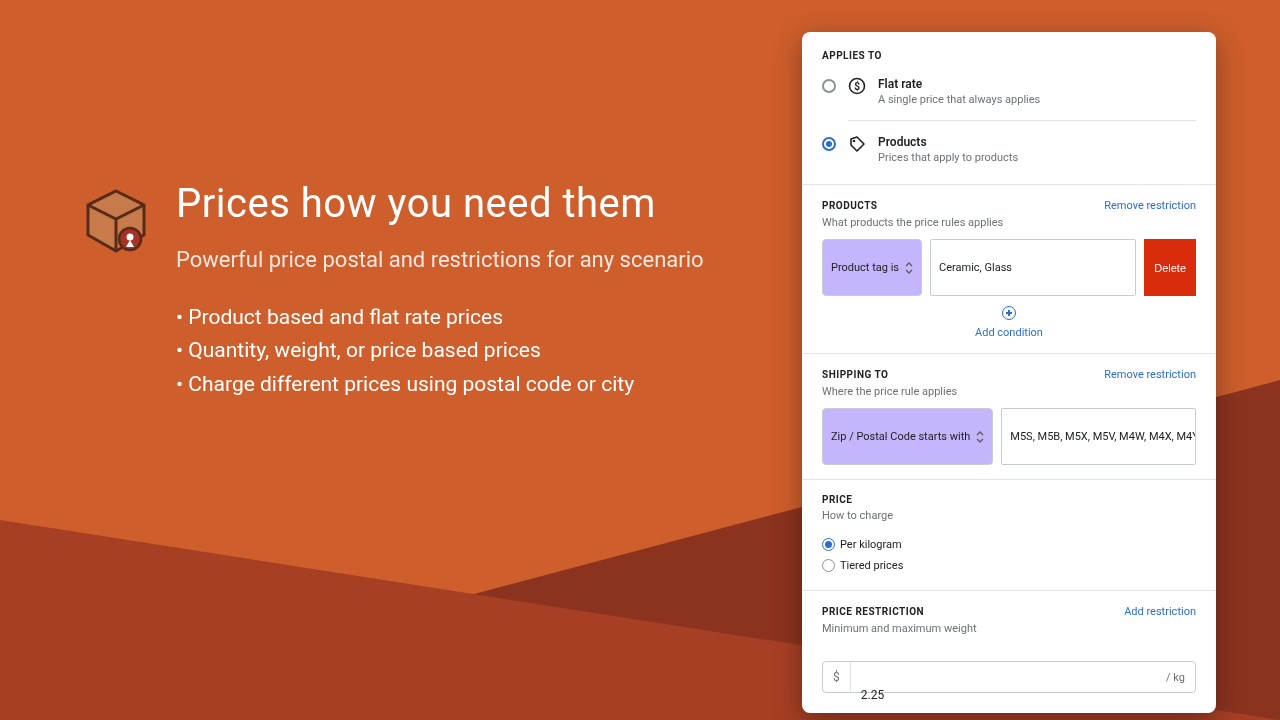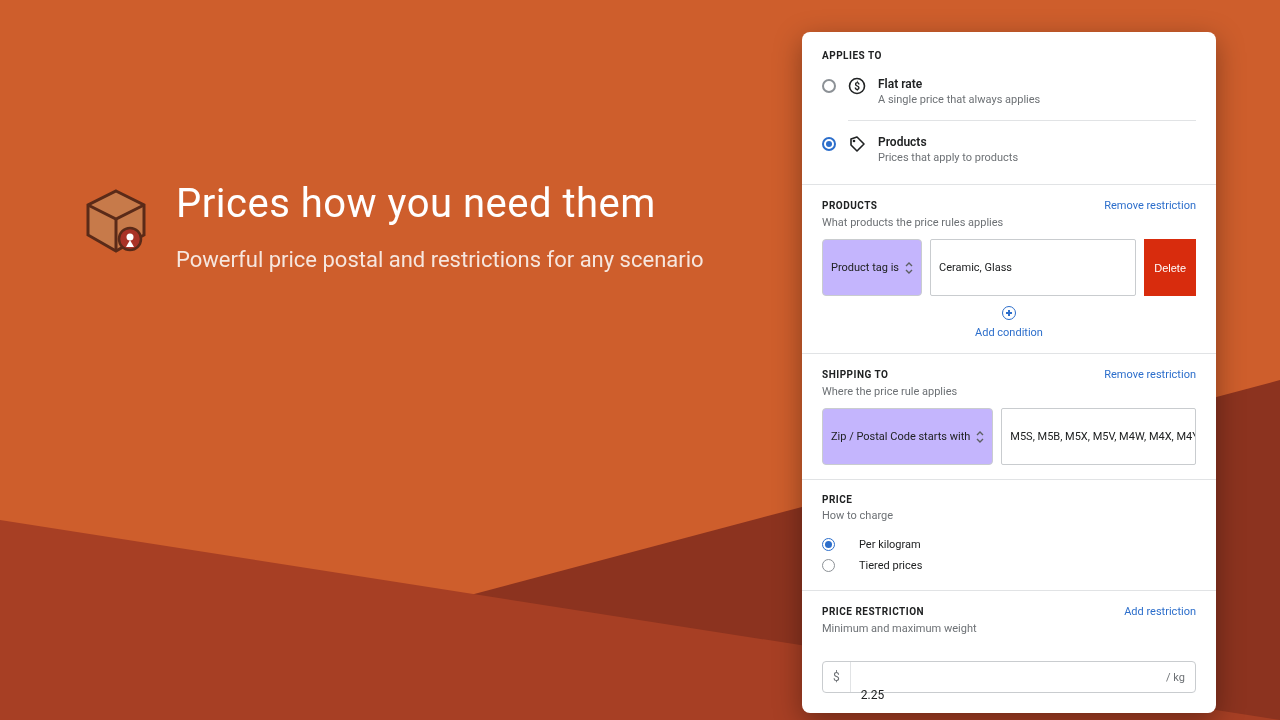--- a/index.html
+++ b/index.html
@@ -36,21 +36,21 @@
   .input { flex: 1; border: 1px solid #c9cccf; border-radius: 2px; padding: 21px 8px; font-size: 11px; min-height: 28px; color: #202223; white-space: nowrap; overflow: hidden; }
   .btn-del { background: #d82c0d; color: #fff; border: none; border-radius: 0; padding: 0 10px; font-size: 11px; font-weight: 500; cursor: pointer; }
   .add-cond { display: flex; align-items: center; gap: 6px; color: #2c6ecb; font-size: 11px; margin-top: 10px; cursor: pointer; flex-direction: column; }
   .plus-circ { width: 14px; height: 14px; border: 1.5px solid #2c6ecb; border-radius: 50%; position: relative; }
   .plus-circ::before, .plus-circ::after { content: ""; position: absolute; background: #2c6ecb; }
   .plus-circ::before { left: 3px; right: 3px; top: 5px; height: 1.5px; }
   .plus-circ::after { top: 3px; bottom: 3px; left: 5px; width: 1.5px; }
 
   .full-select { width: 100%; margin-top: 6px; }
   .radio-list { margin-top: 12px; }
-  .radio-item { display: flex; align-items: center; gap: 24px; font-size: 11px; padding: 4px 0; color: #202223; }
+  .radio-item { display: flex; align-items: center; gap: 5px; font-size: 11px; padding: 4px 0; color: #202223; }
   .radio-item .radio { width: 13px; height: 13px; border: 1.5px solid #8c9196; border-radius: 50%; position: relative; }
   .radio-item .radio.checked { border-color: #2c6ecb; }
   .radio-item .radio.checked::after { content: ""; position: absolute; inset: 2px; border-radius: 50%; background: #2c6ecb; }
 
   .price-row { display: flex; align-items: center; border: 1px solid #c9cccf; border-radius: 4px; margin: 0 20px; margin-top: 12px; height: 32px; }
   .price-row .cur { padding: 0 10px; color: #6d7175; font-size: 12px; border-right: 1px solid #e1e3e5; height: 100%; display: flex; align-items: center; }
   .price-row .val { flex: 1; padding: 0 10px; font-size: 12px; margin-top: 36px; }
   .price-row .unit { padding: 0 10px; color: #6d7175; font-size: 11px; }
 
   .caret { display: inline-block; margin-left: 6px; }
@@ -70,20 +70,25 @@
       <line x1="36" y1="34" x2="36" y2="66" stroke="#5a2a18" stroke-width="3"></line>
       <circle cx="50" cy="54" r="11" fill="#a93226" stroke="#5a2a18" stroke-width="2.5"></circle>
       <circle cx="50" cy="52" r="3.5" fill="#fff"></circle>
       <path d="M50 55 L46 62 L54 62 Z" fill="#fff"></path>
     </svg>
   </div>
 
   <div class="marketing">
     <div class="m-title">Prices how you need them</div>
     <div class="m-sub">Powerful price postal and restrictions for any scenario</div>
+    <div class="m-list">
+      <div>• <span>Product based and flat rate prices</span></div>
+      <div>• <span>Quantity, weight, or price based prices</span></div>
+      <div>• <span>Charge different prices using postal code or city</span></div>
+    </div>
   </div>
 
   <div class="panel">
 
     <div class="section">
       <div class="sec-title">APPLIES TO</div>
 
       <div class="opt" style="margin-top:10px;">
         <span class="radio"></span>
         <span class="icon">

